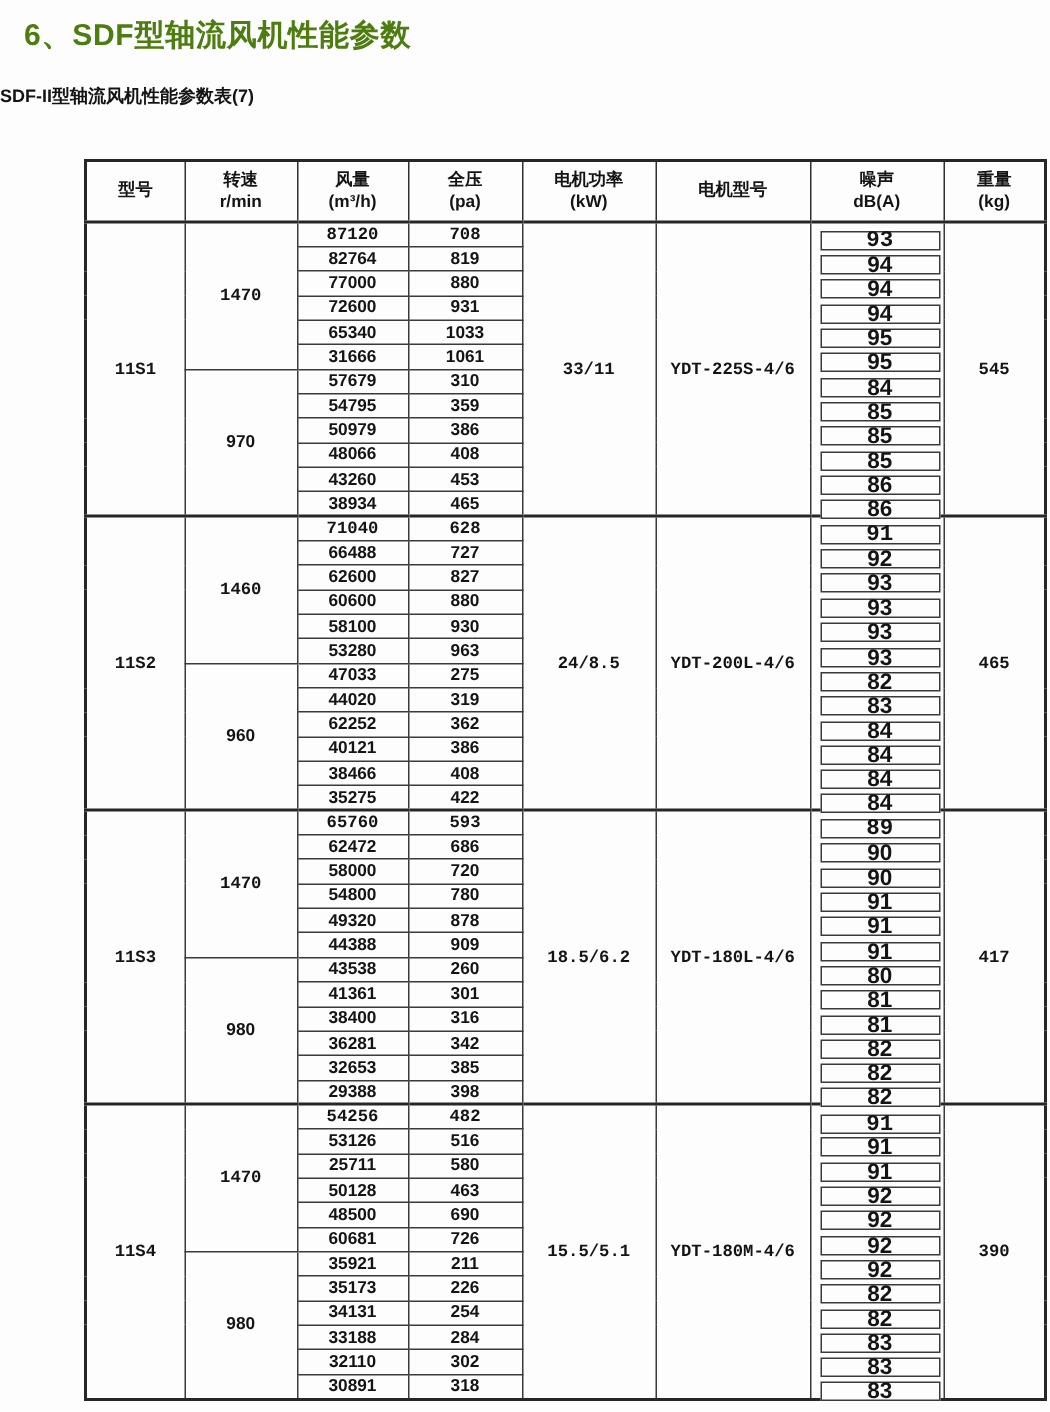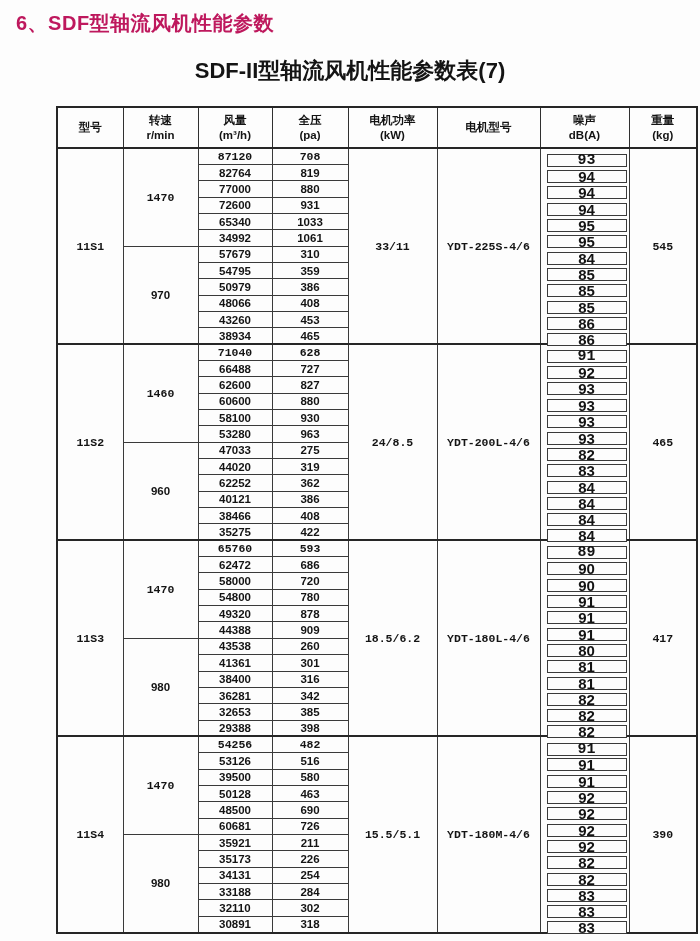--- a/index.html
+++ b/index.html
@@ -16,29 +16,28 @@
     overflow: hidden;
     color: #141414;
   }
   .doc-title {
     position: absolute;
     left: 16px; top: 10px;
     margin: 0;
     font-size: 20px;
     font-weight: 700;
     letter-spacing: 0.5px;
-    color: #be185d;
+    color: #4d7c0f;
   }
   .table-title {
     position: absolute;
     left: 0; top: 56px;
     width: 100%;
     margin: 0;
-    text-align: center;
-    font-size: 22px;
+    font-size: 12px;
     font-weight: 700;
     color: #141414;
   }
   table.perf {
     position: absolute;
     left: 56px; top: 106px;
     border-collapse: collapse;
     table-layout: fixed;
     border: 2px solid #262626;
   }
@@ -170,21 +169,21 @@
           </td>
         </tr>
         <tr>
           <td class="flow">65340</td>
           <td class="pressure">1033</td>
           <td class="noise">
             <div class="noise-box">95</div>
           </td>
         </tr>
         <tr>
-          <td class="flow">34992</td>
+          <td class="flow">31666</td>
           <td class="pressure">1061</td>
           <td class="noise">
             <div class="noise-box">95</div>
           </td>
         </tr>
         <tr>
           <td class="speed speed-sub" rowspan="6">970</td>
           <td class="flow">57679</td>
           <td class="pressure">310</td>
           <td class="noise">
@@ -419,21 +418,21 @@
           <td class="weight" rowspan="12">390</td>
         </tr>
         <tr>
           <td class="flow">53126</td>
           <td class="pressure">516</td>
           <td class="noise">
             <div class="noise-box">91</div>
           </td>
         </tr>
         <tr>
-          <td class="flow">39500</td>
+          <td class="flow">25711</td>
           <td class="pressure">580</td>
           <td class="noise">
             <div class="noise-box">91</div>
           </td>
         </tr>
         <tr>
           <td class="flow">50128</td>
           <td class="pressure">463</td>
           <td class="noise">
             <div class="noise-box">92</div>

